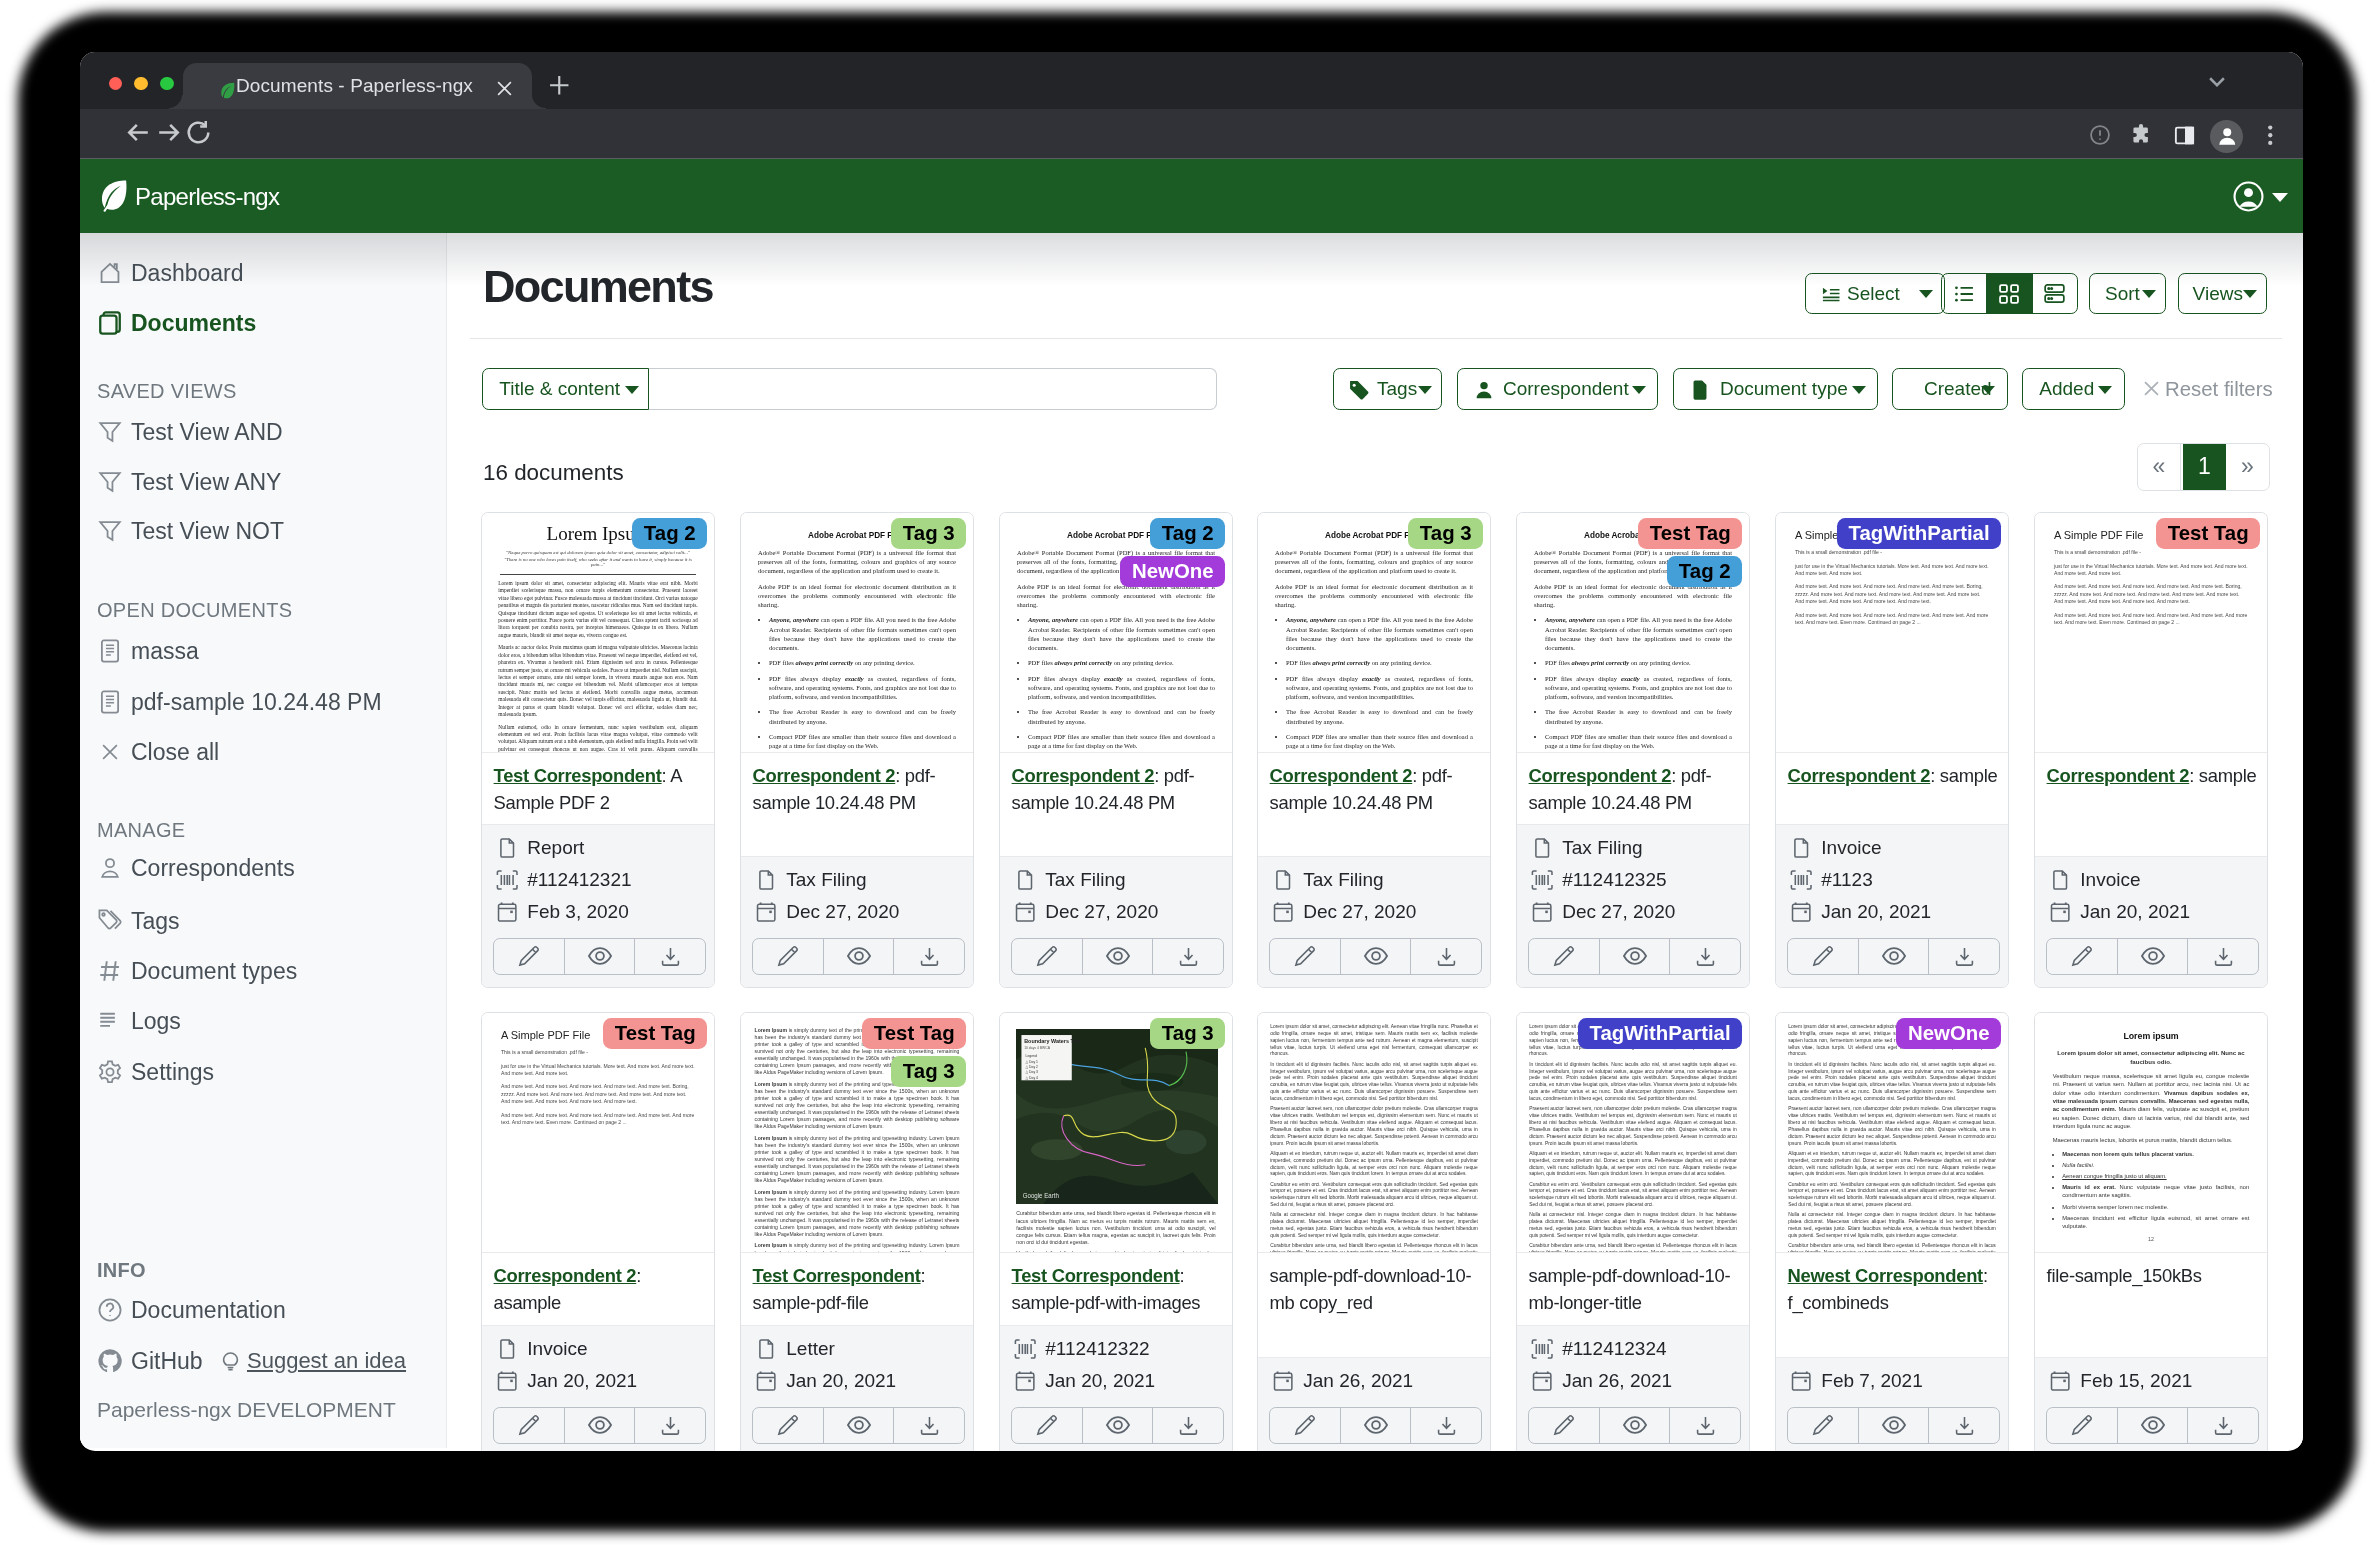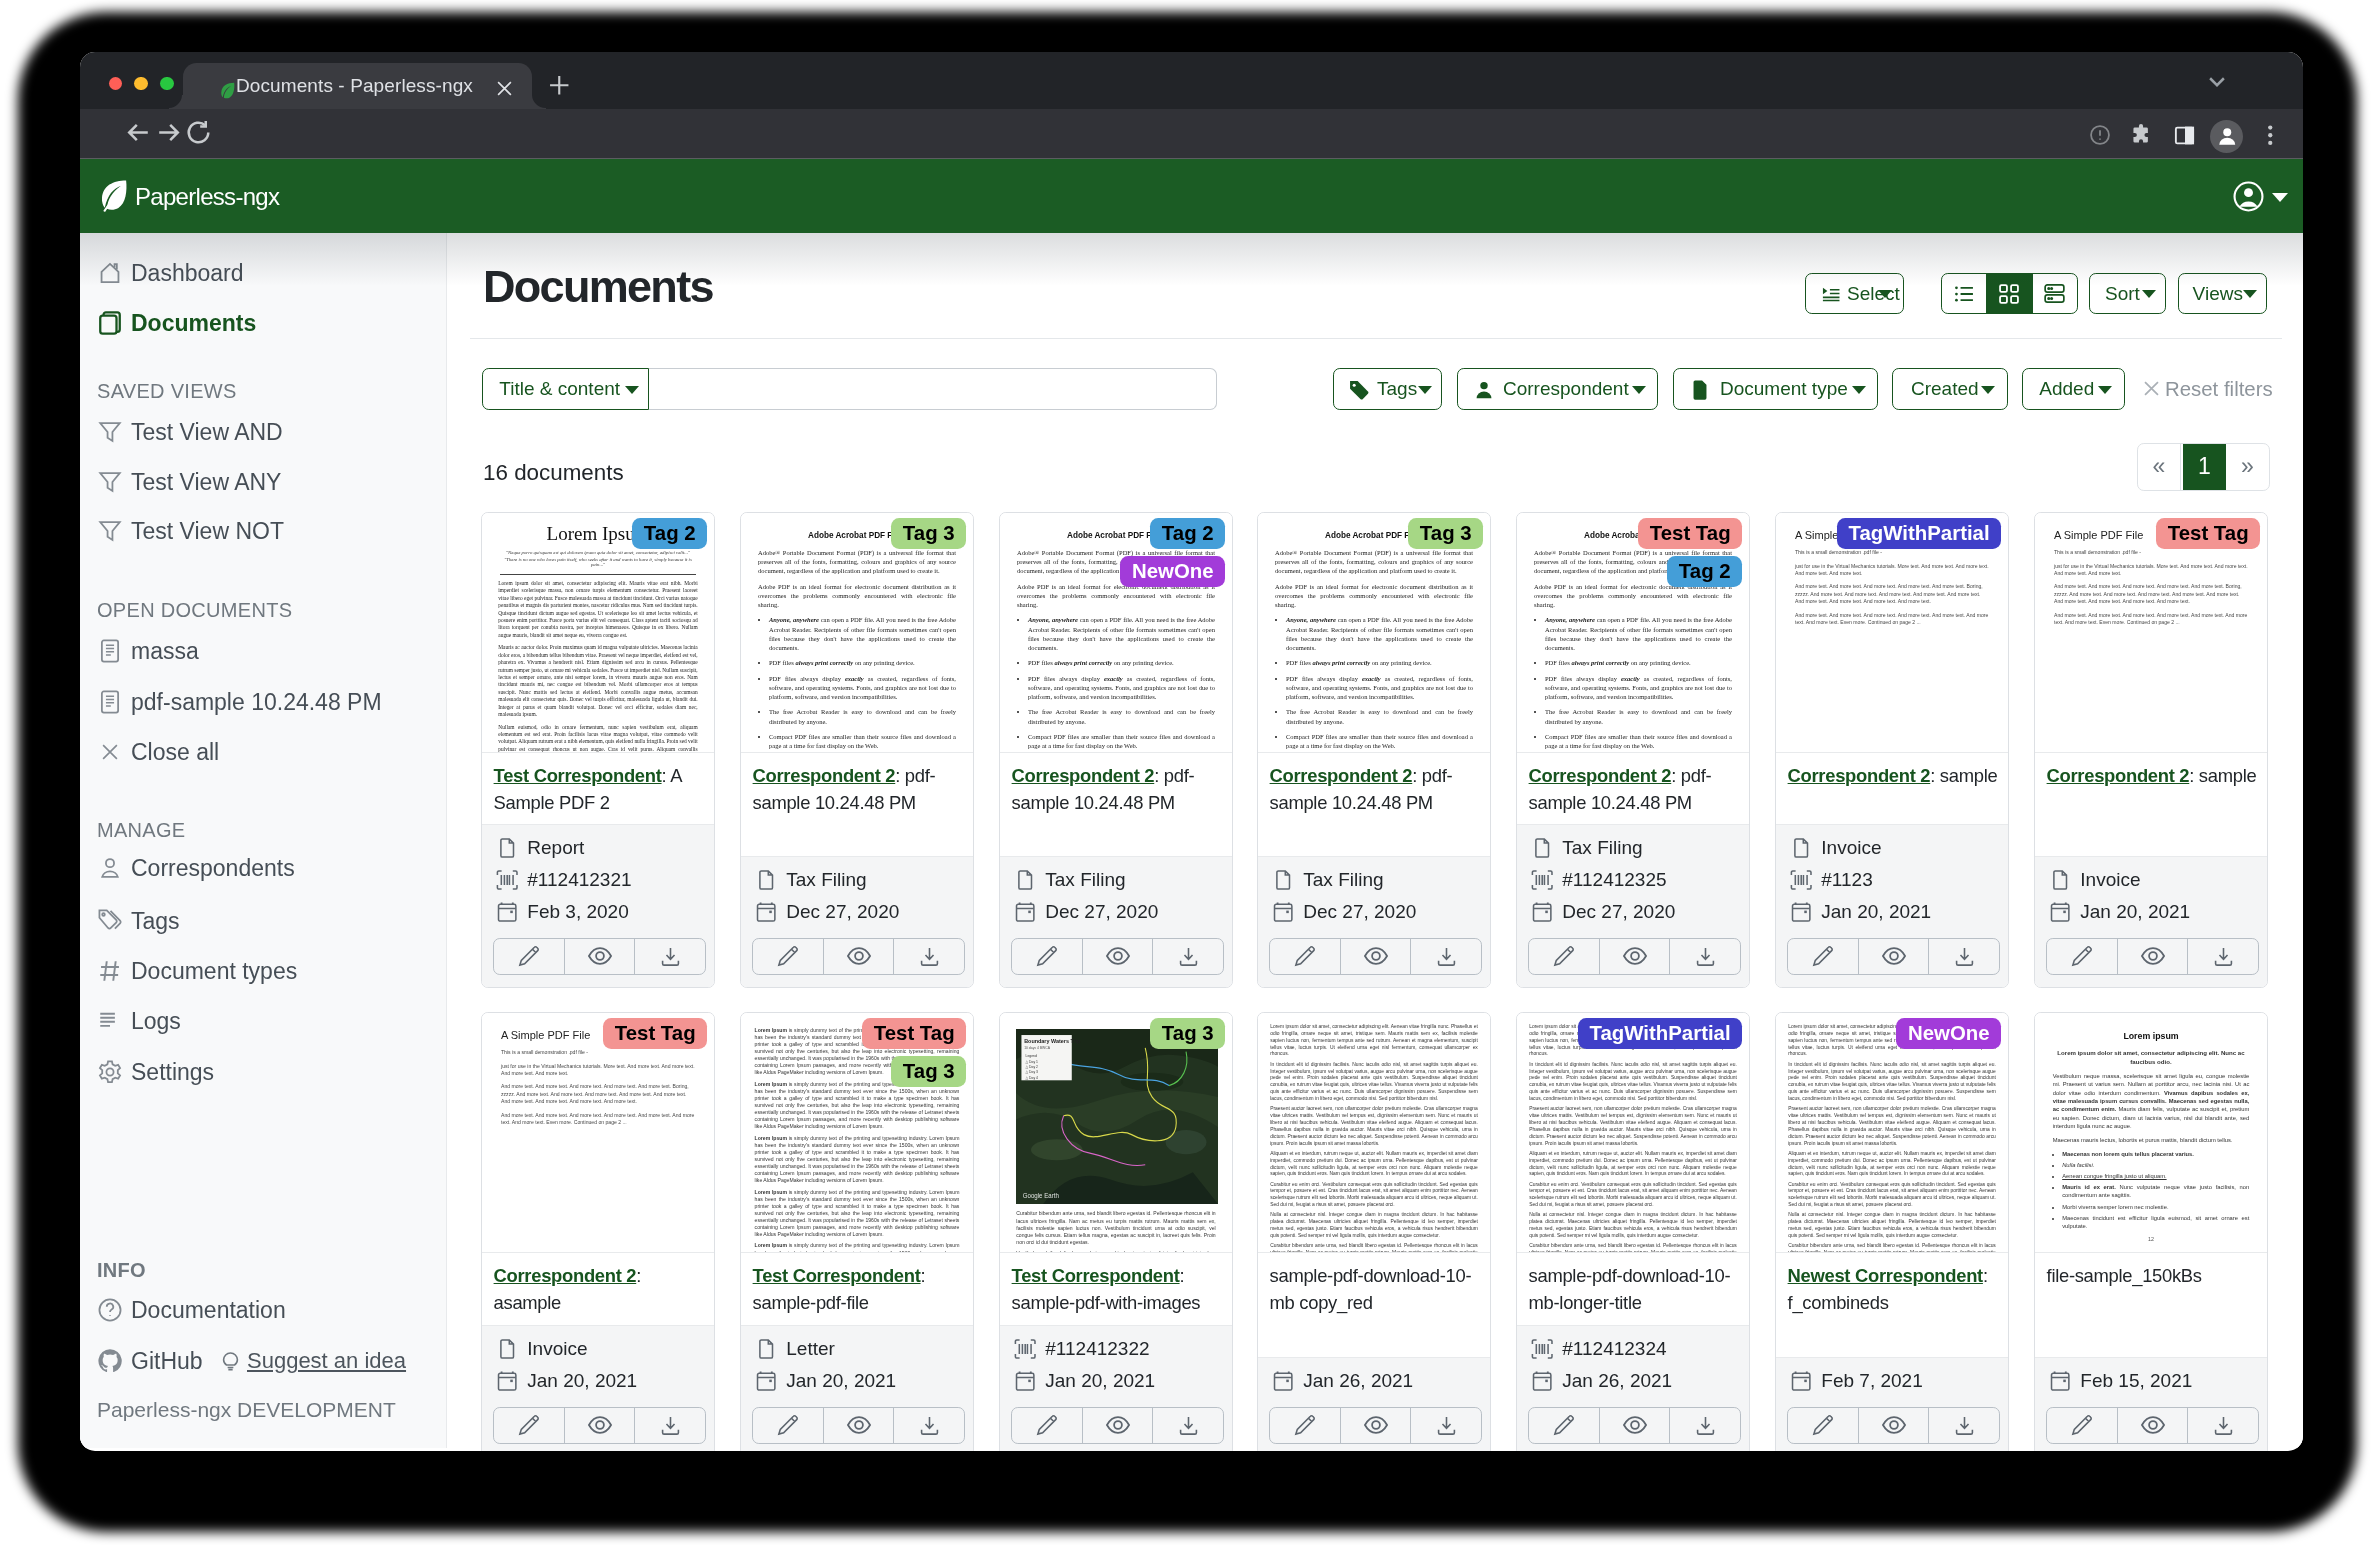--- a/index.html
+++ b/index.html
@@ -323,21 +323,21 @@
             </symbol>
           <symbol id="i-dl" viewBox="0 0 16 16">
               <path d="M8 2 V9.5 M5.2 7 L8 10 L10.8 7" fill="none" stroke="currentColor" stroke-width="1.1"></path>
               <path d="M2.5 11 V13 a1 1 0 0 0 1 1 H12.5 a1 1 0 0 0 1 -1 V11" fill="none" stroke="currentColor" stroke-width="1.1"></path>
             </symbol>
         </defs>
       </svg>
 
       <h2 class="pagetitle">Documents</h2>
 
-      <div class="btn" style="left:1357px; top:40px; width:99px;">
+      <div class="btn" style="left:1357px; top:40px; width:140px;">
         <svg style="position:absolute; left:15px; top:9.5px;" width="20.4" height="20.4" viewBox="0 0 16 16" fill="currentColor">
             <path d="M1.5 3 L5 5.5 L1.5 8 Z"></path>
             <path d="M7 4.5 H14.5 M7 7.5 H14.5 M1.5 10.5 H14.5 M1.5 13 H14.5" stroke="currentColor" stroke-width="1.2"></path>
           </svg>
         <span class="lbl" style="left:41px;">Select</span>
         <span class="caret" style="position:absolute; right:11px; top:16.3px;"></span>
       </div>
       <div style="position:absolute; left:1493px; top:40px; width:137px; height:41px; border:1.4px solid #17541f; border-radius:6.8px; overflow:hidden; display:flex;">
         <div style="flex:1; display:flex; align-items:center; justify-content:center; border-right:1.4px solid #17541f; color:#17541f;">
           <svg width="22" height="22" viewBox="0 0 16 16" fill="currentColor">
@@ -399,21 +399,21 @@
         <span class="caret" style="position:absolute; right:11px; top:17px;"></span>
       </div>
       <div class="fbtn" style="left:1225px; top:135px; width:205px;">
         <svg style="position:absolute; left:15px; top:9.5px;" width="22" height="22" viewBox="0 0 16 16" fill="#17541f">
             <path d="M9.5 1 H4.5 a1.2 1.2 0 0 0 -1.2 1.2 V13.8 a1.2 1.2 0 0 0 1.2 1.2 H11.5 a1.2 1.2 0 0 0 1.2 -1.2 V4.2 Z M9.5 1 V4.2 H12.7"></path>
           </svg>
         <span class="lbl" style="left:46px;">Document type</span>
         <span class="caret" style="position:absolute; right:11px; top:17px;"></span>
       </div>
       <div class="fbtn" style="left:1444px; top:135px; width:116px;">
-        <span class="lbl" style="left:18px;text-align:right;">Created</span>
+        <span class="lbl" style="left:31px;text-align:right;">Created</span>
         <span class="caret" style="position:absolute; right:12.2px; top:17px;"></span>
       </div>
       <div class="fbtn" style="left:1574px; top:135px; width:103px;">
         <span class="lbl" style="left:16.3px;">Added</span>
         <span class="caret" style="position:absolute; right:12.2px; top:17px;"></span>
       </div>
       <svg style="position:absolute; left:1692px; top:144px;" width="23" height="23" viewBox="0 0 16 16" fill="none" stroke="#aab0b6" stroke-width="1.2">
           <path d="M3.5 3.5 L12.5 12.5 M12.5 3.5 L3.5 12.5"></path>
         </svg>
       <div style="position:absolute; left:1717px; top:145px; font-size:20.4px; color:#8e959c;">Reset filters</div>

